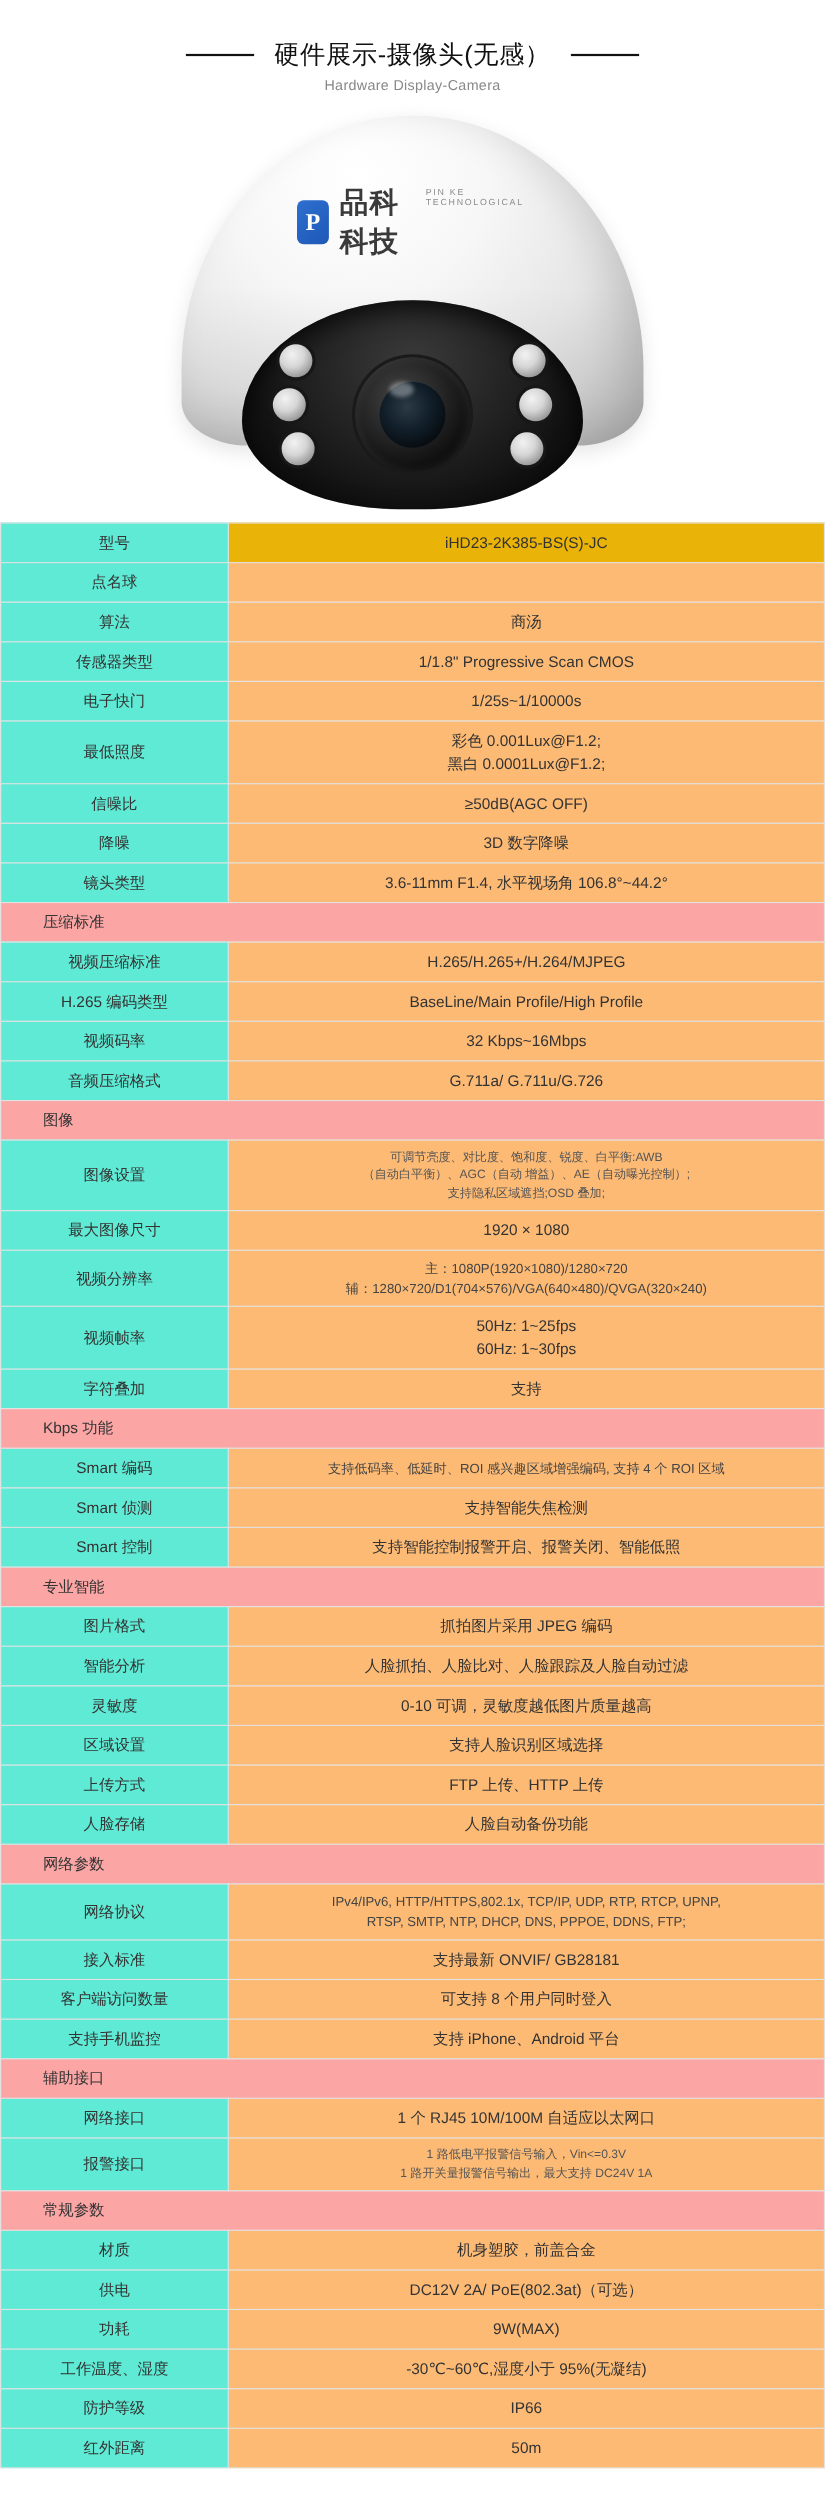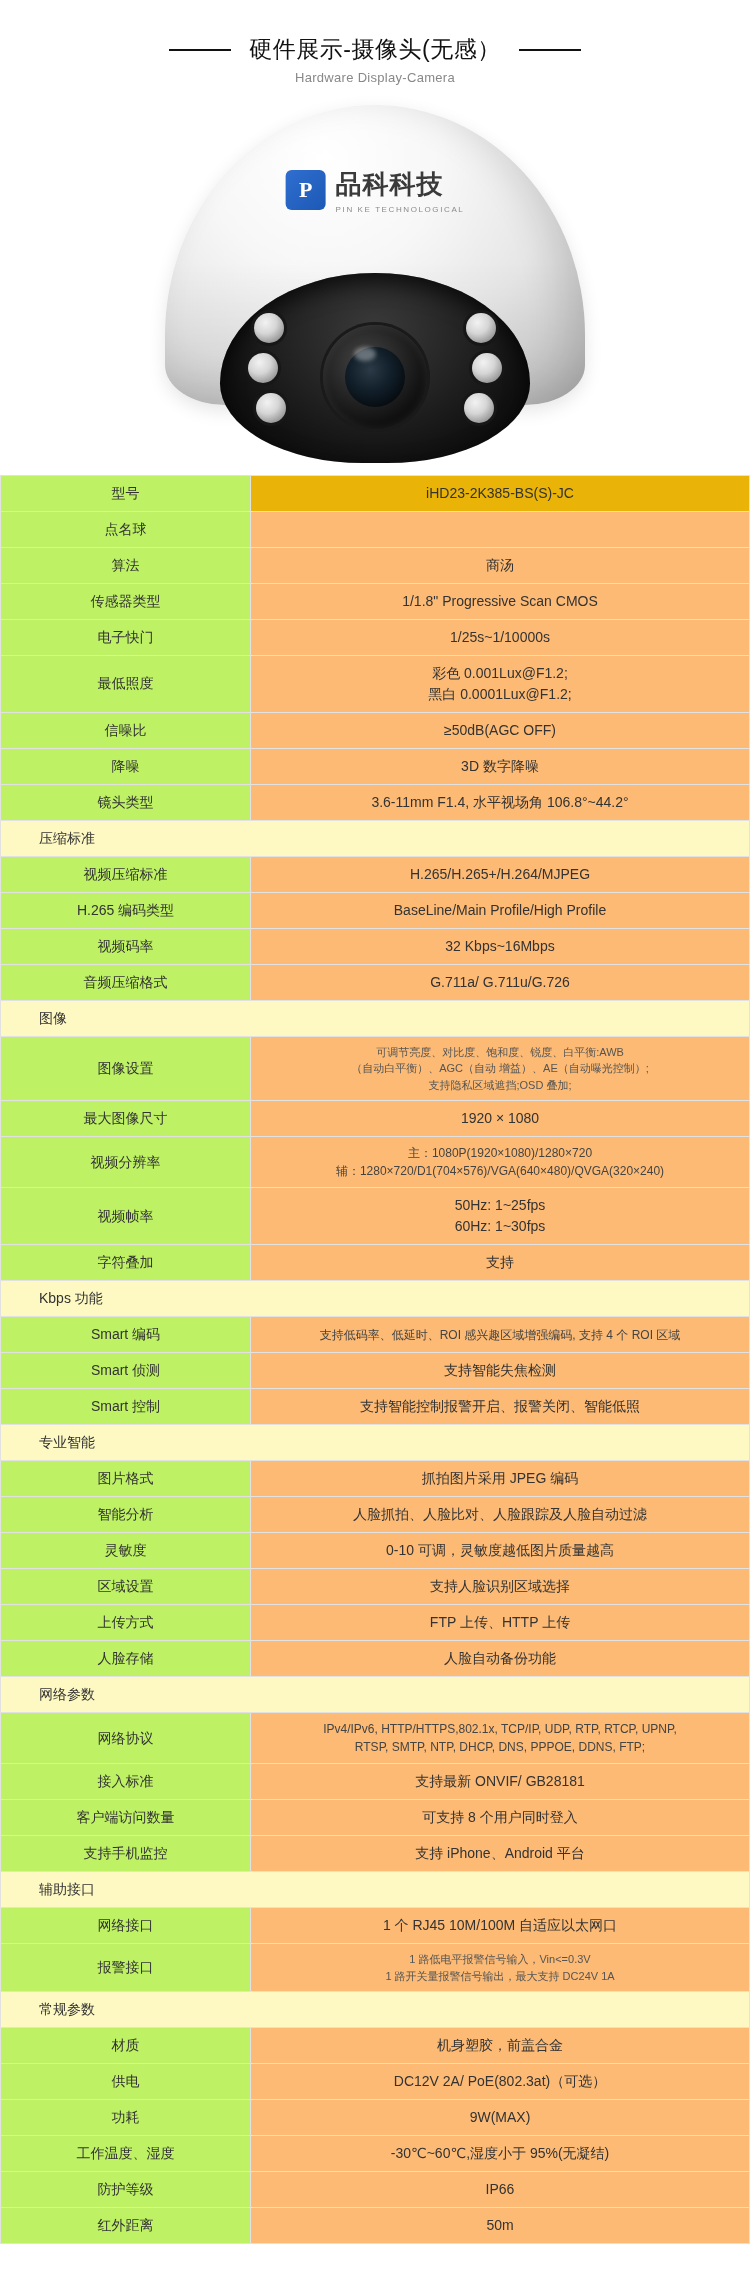--- a/index.html
+++ b/index.html
@@ -149,48 +149,48 @@
     font-weight: bold;
     color: #3a3a3a;
     letter-spacing: 1px;
   }
   .logo-text-en {
     font-size: 8px;
     color: #8b8b8b;
     letter-spacing: 1.6px;
     margin-top: 3px;
   }
-  .logo-col { display: flex; flex-direction: column; align-items: flex-start; }
+  .logo-col { display: flex; flex-direction: row; align-items: flex-start; }
 
   
   .spec {
     width: 100%;
     border-collapse: collapse;
     table-layout: fixed;
     font-size: 14px;
     color: #333;
   }
   .spec td {
     border: 1px solid #e2e2e2;
     padding: 7px 6px;
     vertical-align: middle;
     line-height: 1.5;
   }
   .spec td.label {
-    width: 250px;
+    width: 207px;
     text-align: center;
-    background: #bef264;
+    background: #5eead4;
     color: #333;
   }
   .spec td.value {
     text-align: center;
     background: #fdba74;
   }
   .spec tr.section td {
-    background: #fef9c3;
+    background: #fca5a5;
     text-align: left;
     padding-left: 38px;
     color: #333;
     font-size: 14px;
   }
   .spec tr.first td.value {
     background: #eab308;
   }
   .small {
     font-size: 11px;

